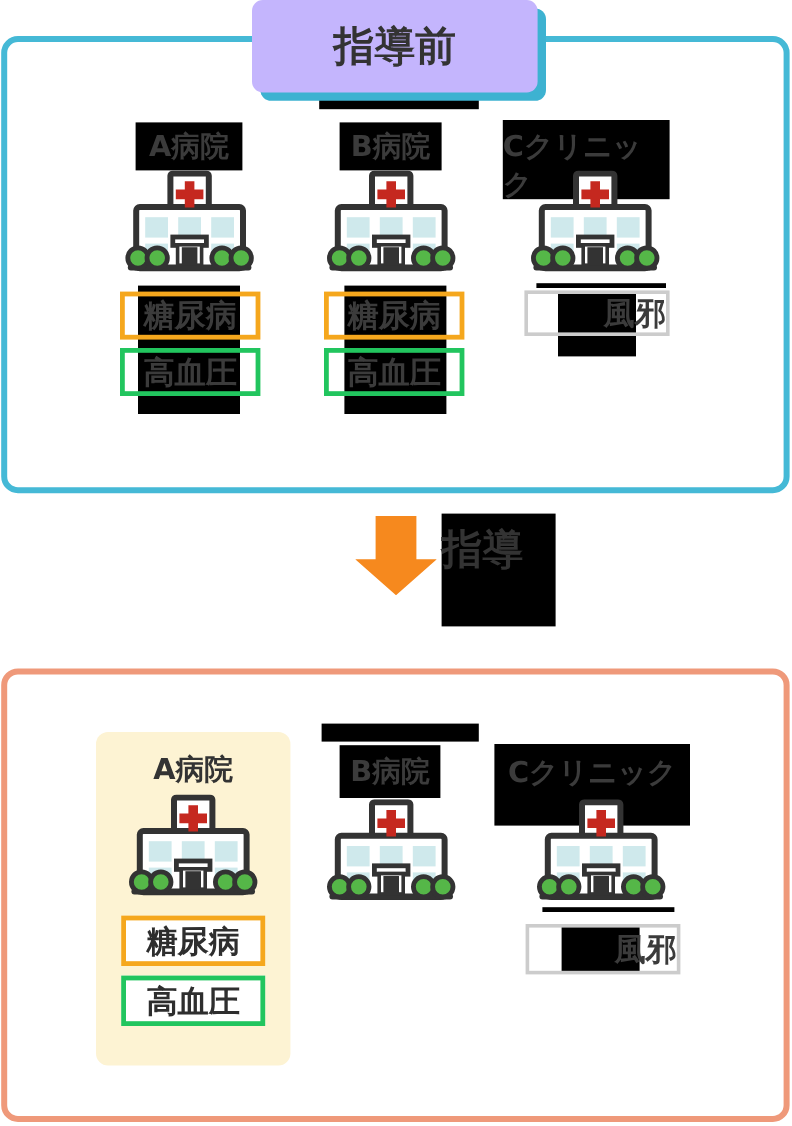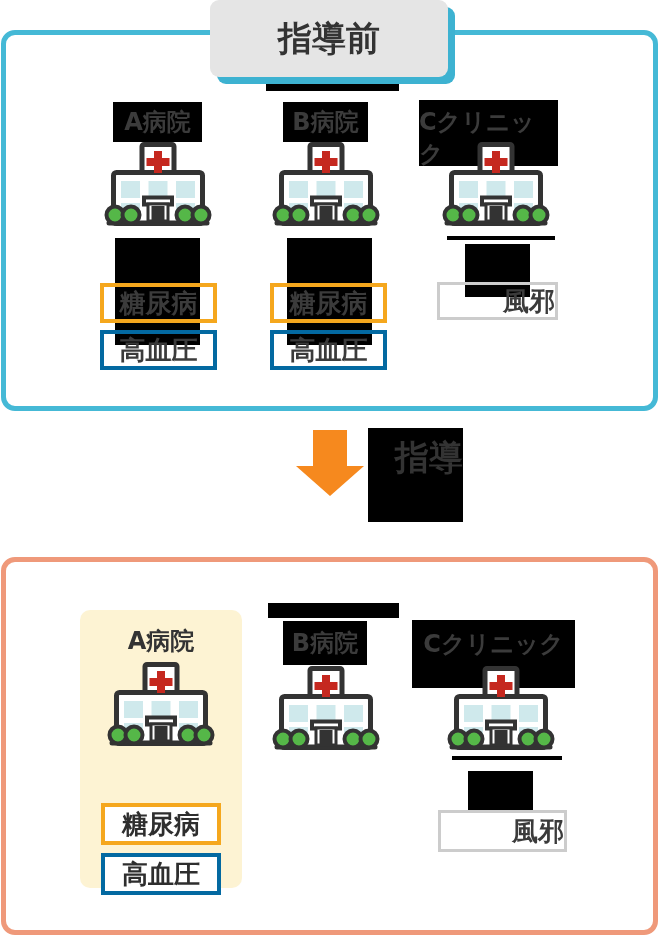--- a/index.html
+++ b/index.html
@@ -4,37 +4,37 @@
 <style>
   html,body{margin:0;padding:0;background:#fff;}
   body{font-family:"DejaVu Sans","Liberation Sans",sans-serif;}
   #canvas{position:relative;width:660px;height:938px;background:#fff;overflow:hidden;}
   .abs{position:absolute;}
   .panel{box-sizing:border-box;border-radius:14px;background:#fff;}
   .panel.before{border:5px solid #45b9d6;}
   .panel.after{border:5px solid #ef997a;}
   .tab{box-sizing:border-box;border-radius:9px;display:flex;align-items:center;justify-content:center;
        font-weight:bold;font-size:34px;color:#333;z-index:5;}
-  .tab.before{background:#e5e5e5;box-shadow:7px 7px 0 #3db2d1;}
+  .tab.before{background:#c4b5fd;box-shadow:7px 7px 0 #3db2d1;}
   .tab.after{background:#fbd7b4;}
   .blackbar{background:#000;z-index:3;}
   .hlabel{background:#000;color:#3b3b3b;font-weight:bold;font-size:24px;display:flex;
           align-items:center;justify-content:center;z-index:2;}
   .hlabel.plain{background:transparent;color:#333;}
   .icon-wrap{z-index:4;}
   .tagblock{background:#000;z-index:2;}
   .tag{box-sizing:border-box;display:flex;align-items:center;justify-content:center;
-       font-weight:bold;font-size:26px;color:#3b3b3b;z-index:3;background:transparent;margin-top:40px;}
+       font-weight:bold;font-size:26px;color:#3b3b3b;z-index:3;background:transparent;}
   .tag.orange{border:4px solid #f5a71d;}
-  .tag.green{border:4px solid #0369a1;}
+  .tag.green{border:4px solid #22c55e;}
   .tag.gray{border:3px solid #cccccc;justify-content:flex-end;}
   .tag.solid{background:#fff;color:#2e2e2e;}
   .card{background:#fdf3d3;border-radius:10px;z-index:1;}
   .transition-label{background:#000;color:#333;font-weight:bold;font-size:34px;
-                    display:flex;justify-content:flex-end;align-items:flex-start;padding-top:7px;
+                    display:flex;justify-content:flex-start;align-items:flex-start;padding-top:7px;
                     box-sizing:border-box;z-index:2;}
   svg{display:block;}
 </style>
 </head>
 <body>
 
 <div id="canvas">
 
   <div class="abs panel before" style="left:1px;top:30px;width:657px;height:381px;"></div>
 

